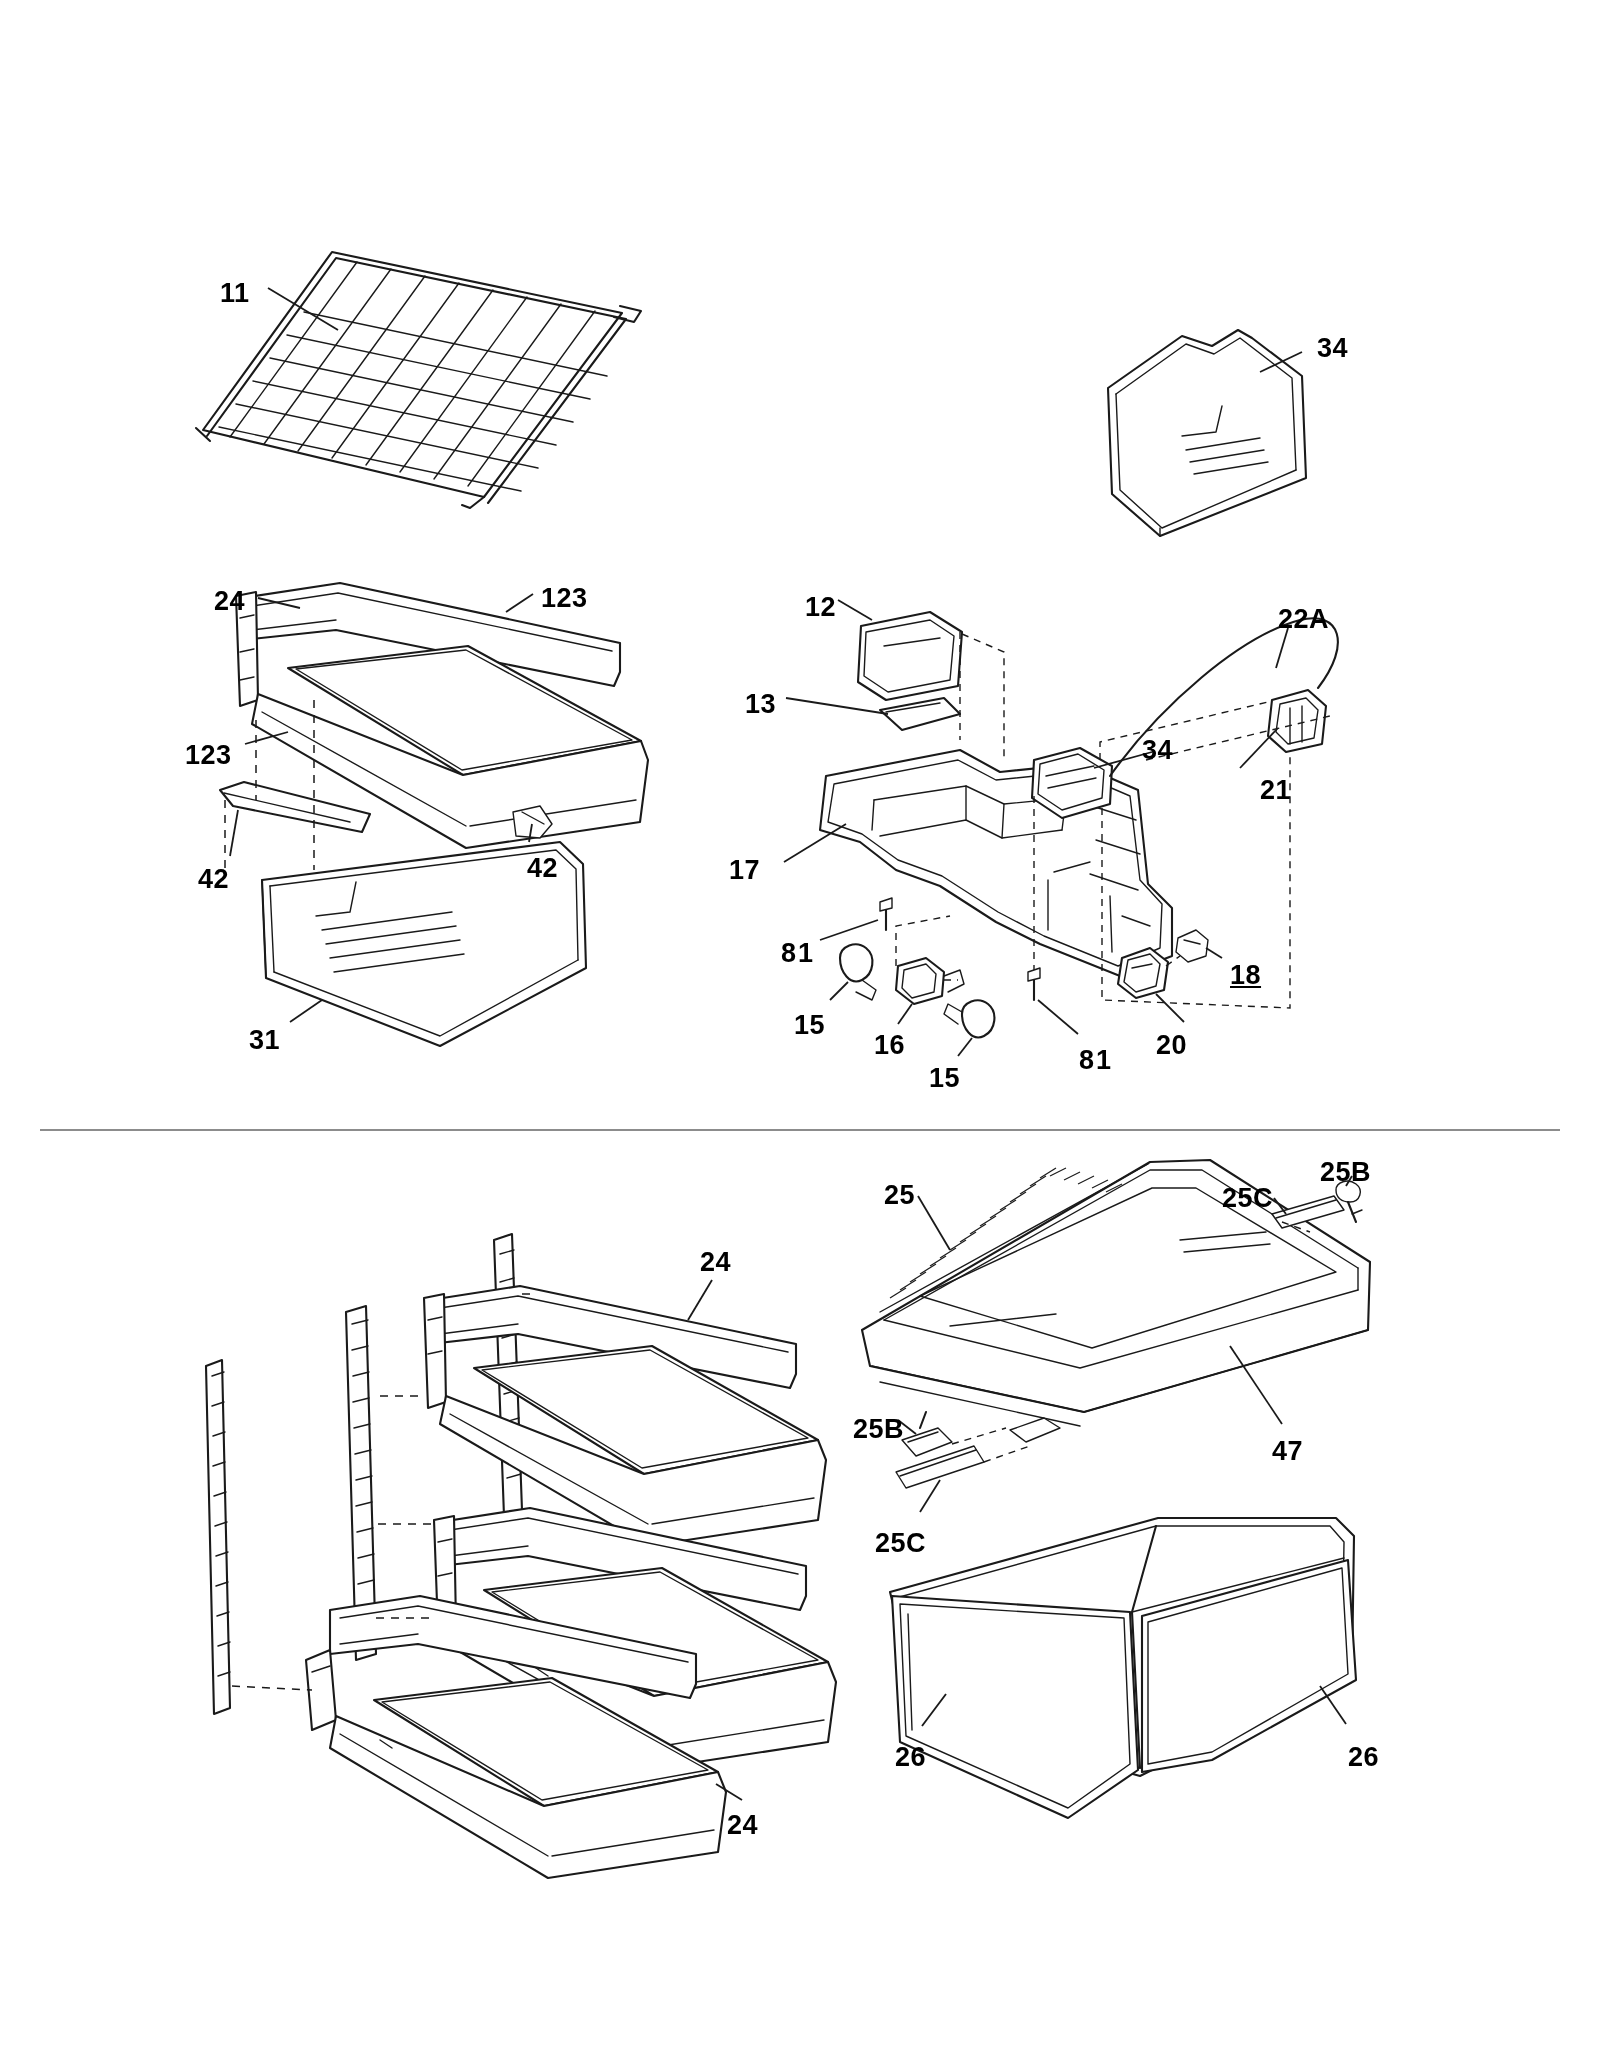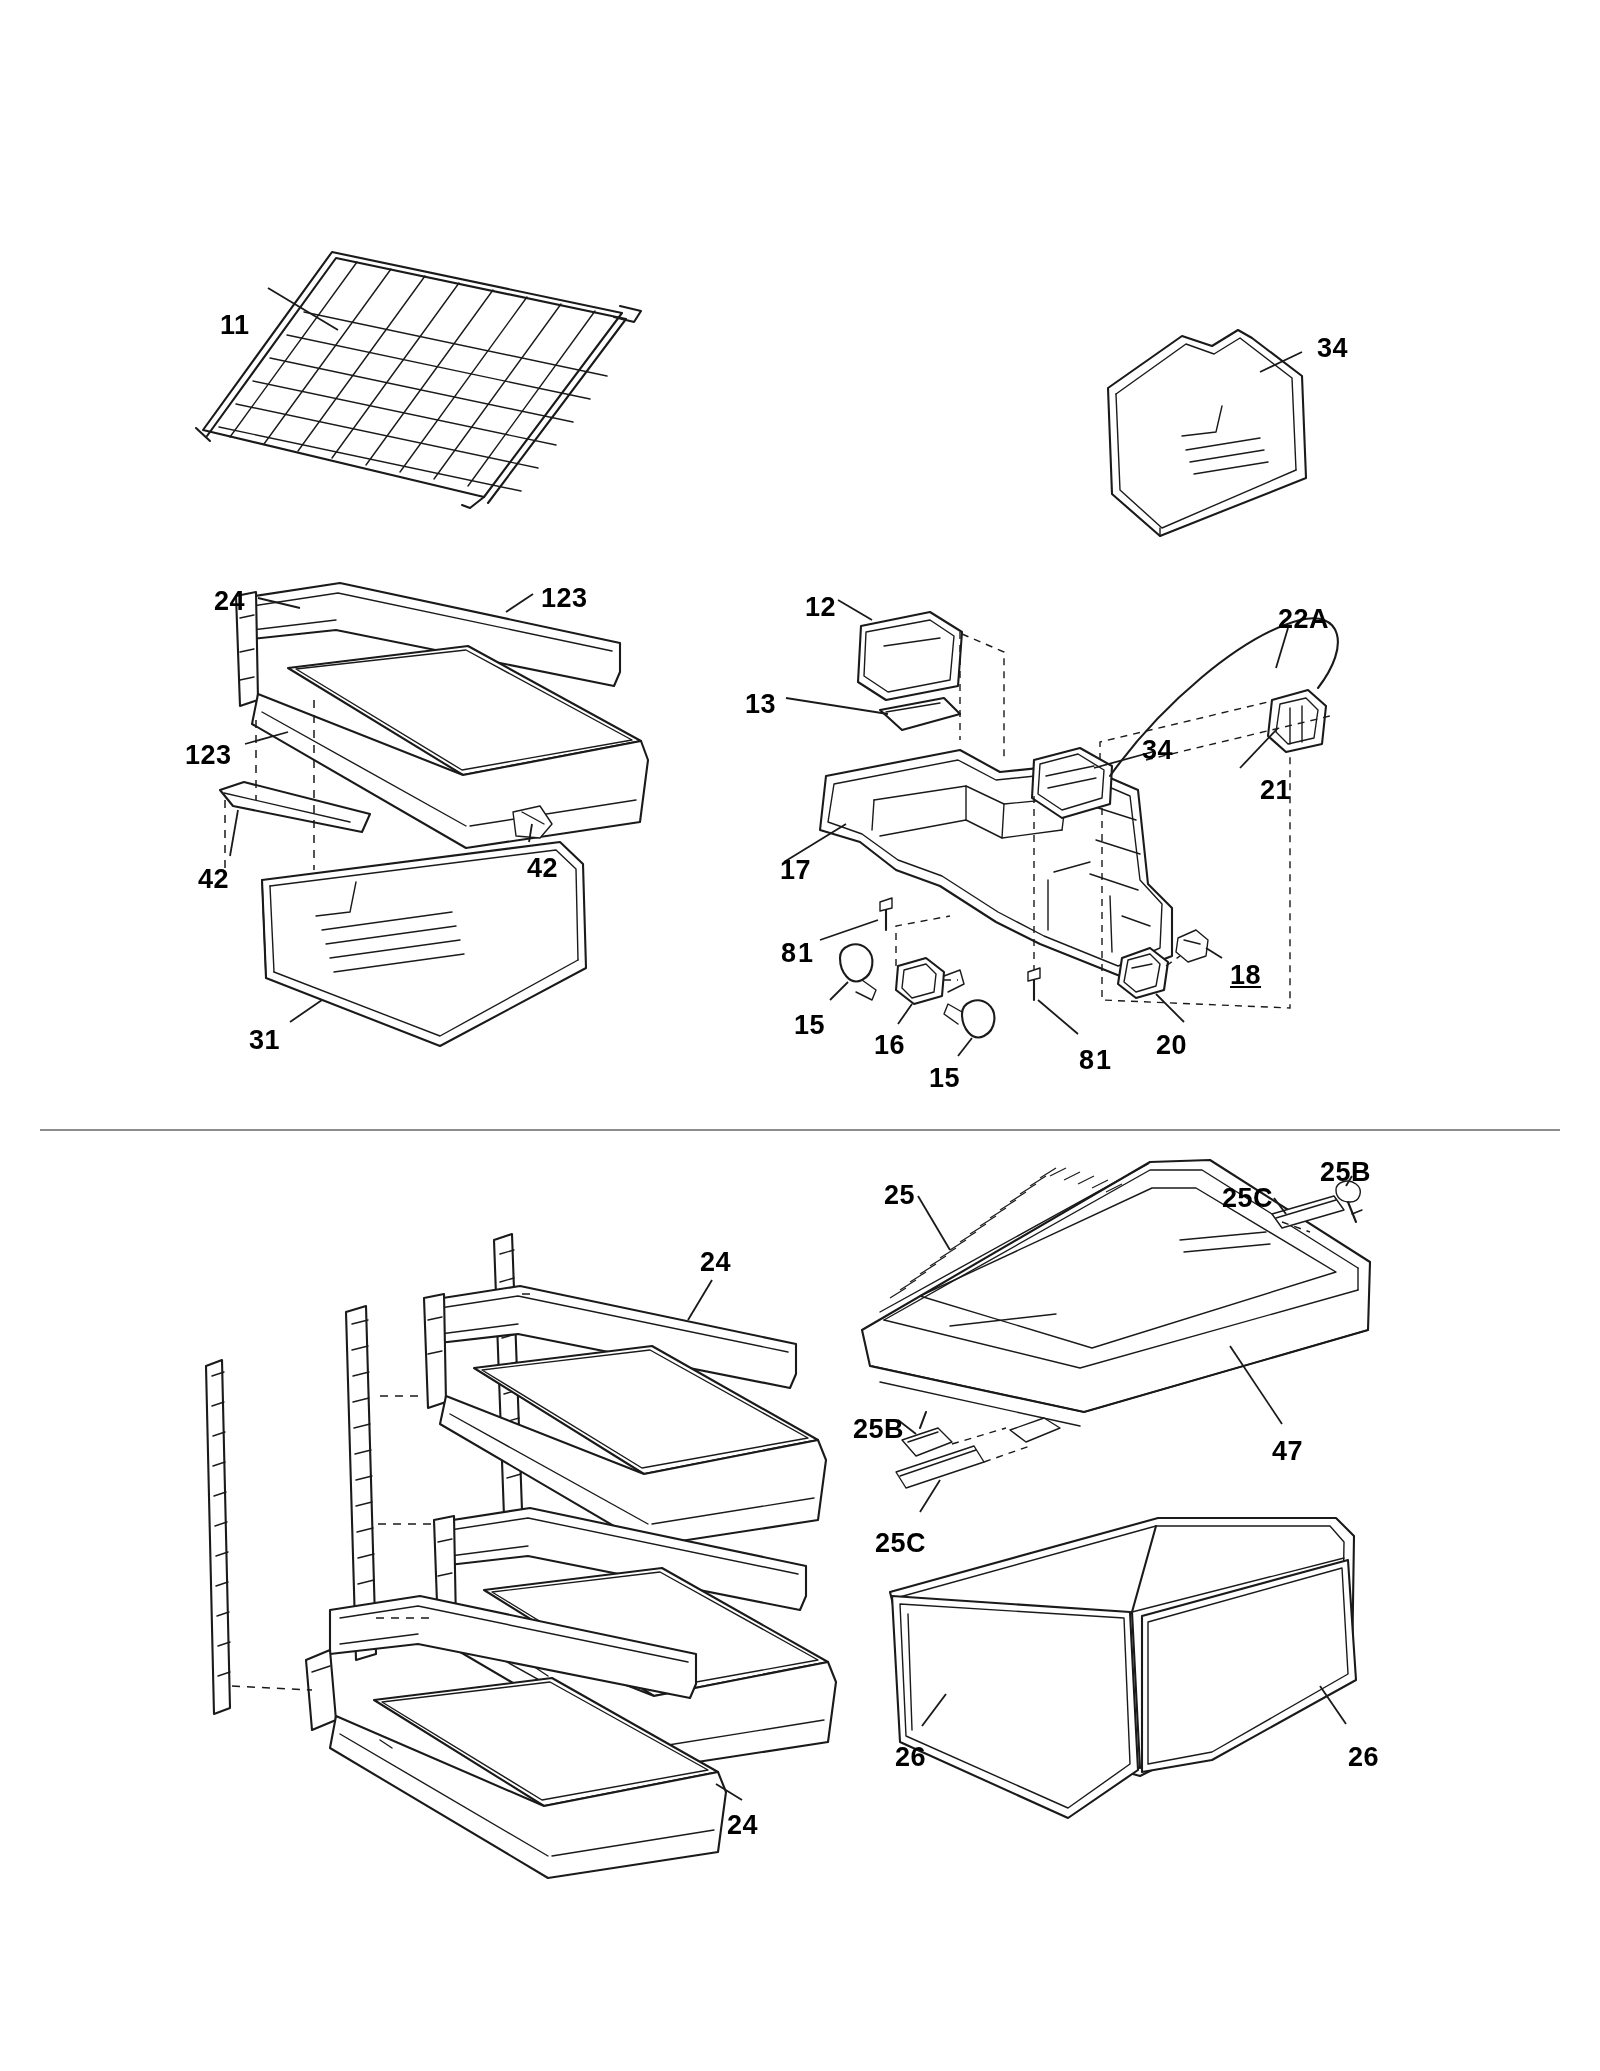--- a/index.html
+++ b/index.html
@@ -398,34 +398,34 @@
     <path class="lead" d="M1282,1424 L1230,1346"></path>
     <path class="lead" d="M898,1420 L916,1434"></path>
     <path class="lead" d="M920,1512 L940,1480"></path>
     <path class="lead" d="M922,1726 L946,1694"></path>
     <path class="lead" d="M1346,1724 L1320,1686"></path>
   </g>
 
   <path class="ln-h" d="M40,1130 L1560,1130" stroke="#1a1a1a" stroke-width="1.6"></path>
 </svg>
 
-<div class="callout" style="left:220px; top:278px;margin-top:32px;">11</div>
+<div class="callout" style="left:220px; top:278px;">11</div>
 <div class="callout" style="left:1317px; top:333px;">34</div>
 <div class="callout" style="left:214px; top:586px;">24</div>
 <div class="callout" style="left:541px; top:583px;">123</div>
 <div class="callout" style="left:185px; top:740px;">123</div>
 <div class="callout" style="left:198px; top:864px;">42</div>
 <div class="callout" style="left:527px; top:853px;">42</div>
 <div class="callout" style="left:249px; top:1025px;">31</div>
 <div class="callout" style="left:805px; top:592px;">12</div>
 <div class="callout" style="left:745px; top:689px;">13</div>
 <div class="callout" style="left:1278px; top:604px;">22A</div>
 <div class="callout" style="left:1142px; top:735px;">34</div>
 <div class="callout" style="left:1218px; top:775px;margin-left:42px;">21</div>
-<div class="callout" style="left:780px; top:855px;">17</div>
+<div class="callout" style="left:729px; top:855px;">17</div>
 <div class="callout lbl-wide" style="left:781px; top:938px;">81</div>
 <div class="callout" style="left:794px; top:1010px;">15</div>
 <div class="callout" style="left:874px; top:1030px;">16</div>
 <div class="callout" style="left:929px; top:1063px;">15</div>
 <div class="callout lbl-wide" style="left:1079px; top:1045px;">81</div>
 <div class="callout" style="left:1156px; top:1030px;">20</div>
 <div class="callout" style="left:1230px; top:960px;text-decoration:underline;">18</div>
 <div class="callout" style="left:700px; top:1247px;">24</div>
 <div class="callout" style="left:727px; top:1810px;">24</div>
 <div class="callout" style="left:884px; top:1180px;">25</div>

